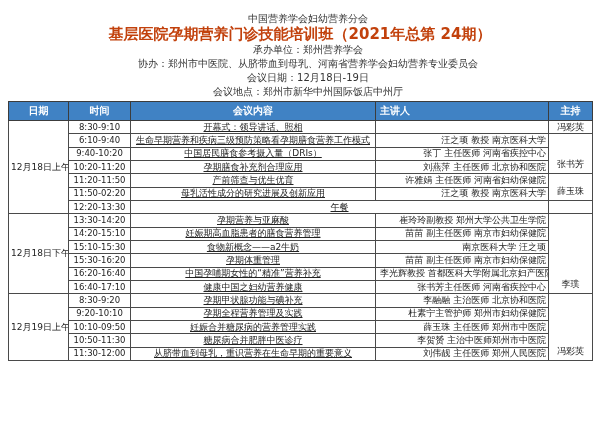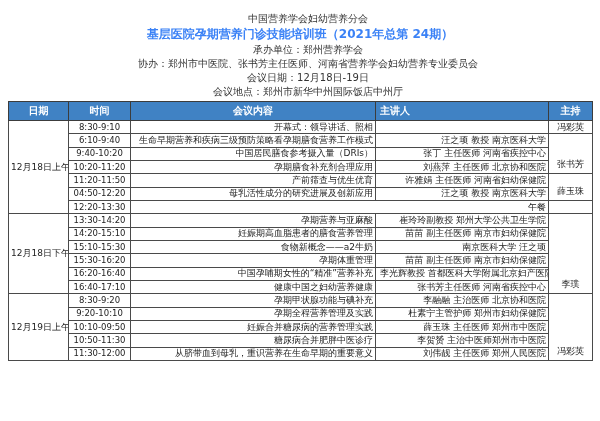--- a/index.html
+++ b/index.html
@@ -3,55 +3,55 @@
 <meta charset="utf-8">
 <style>
   html,body{margin:0;padding:0;}
   body{
     width:600px;height:421px;background:#ffffff;color:#222;
     font-family:"DejaVu Sans","Liberation Sans",sans-serif;
     overflow:hidden;
   }
   .top{ text-align:center; padding-top:12px; }
   .top .line{ font-size:10px; line-height:14px; color:#333;margin-left:16px; }
-  .top .title{ font-size:12px; line-height:17px; font-weight:bold; color:#3b82f6; }
+  .top .title{ font-size:15px; line-height:17px; font-weight:bold; color:#c2410c; }
 
   table.sched{
     margin:2px 0 0 8px;
     width:584px; height:260px;
     border-collapse:collapse; table-layout:fixed;
     border:1.5px solid #3c3c3c;
   }
   .sched th{
     background:#4082c4; color:#ffffff;
     font-size:10px; font-weight:bold;
     height:18px; border:1px solid #3c3c3c; padding:0 2px;
   }
   .sched th.left{ text-align:left; padding-left:4px; }
   .sched td{
     border:1px solid #4a4a4a; padding:0 2px;
     font-size:9px; line-height:11px; vertical-align:middle;
     white-space:nowrap; overflow:hidden;
   }
   .sched td.date{ text-align:center; font-size:9px; }
   .sched td.time{ text-align:center; font-size:8.5px; }
-  .sched td.content{ text-align:right; }
+  .sched td.content{ text-align:center;text-decoration:underline; }
   .sched td.speaker{ text-align:right; padding-left:4px;margin-left:28px; }
   .sched td.host{ text-align:center; }
   .sched td.vbottom{ vertical-align:bottom; padding-bottom:3px; }
   .sched tr.section-start td{ border-top:1.5px solid #333; }
 </style>
 </head>
 <body>
 
 <div class="top">
   <div class="line">中国营养学会妇幼营养分会</div>
   <div class="title">基层医院孕期营养门诊技能培训班（2021年总第 24期）</div>
   <div class="line">承办单位：郑州营养学会</div>
-  <div class="line">协办：郑州市中医院、张书芳主任医师、河南省营养学会妇幼营养专业委员会</div>
+  <div class="line">协办：郑州市中医院、从脐带血到母乳、河南省营养学会妇幼营养专业委员会</div>
   <div class="line">会议日期：12月18日-19日</div>
   <div class="line">会议地点：郑州市新华中州国际饭店中州厅</div>
 </div>
 
 <table class="sched">
   <colgroup>
     <col style="width:60px">
       <col style="width:62px">
       <col style="width:245px">
       <col style="width:173px">
@@ -90,21 +90,21 @@
         <td class="content">孕期膳食补充剂合理应用</td>
         <td class="speaker">刘燕萍 主任医师 北京协和医院</td>
       </tr>
       <tr>
         <td class="time">11:20-11:50</td>
         <td class="content">产前筛查与优生优育</td>
         <td class="speaker">许雅娟 主任医师 河南省妇幼保健院</td>
         <td class="host vbottom" rowspan="2">薛玉珠</td>
       </tr>
       <tr>
-        <td class="time">04:50-12:20</td>
+        <td class="time">11:50-02:20</td>
         <td class="content">母乳活性成分的研究进展及创新应用</td>
         <td class="speaker">汪之顼 教授 南京医科大学</td>
       </tr>
       <tr>
         <td class="time">12:20-13:30</td>
         <td class="content" colspan="2">午餐</td>
         <td class="host" rowspan="1"></td>
       </tr>
       <tr class="section-start">
         <td class="date" rowspan="6">12月18日下午</td>

